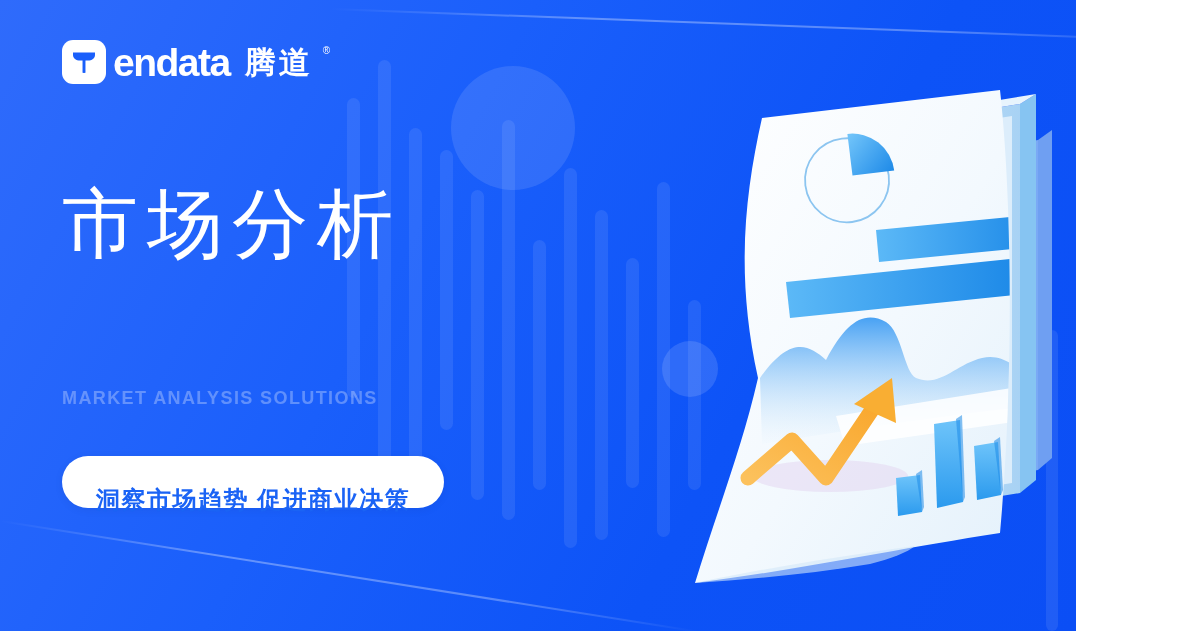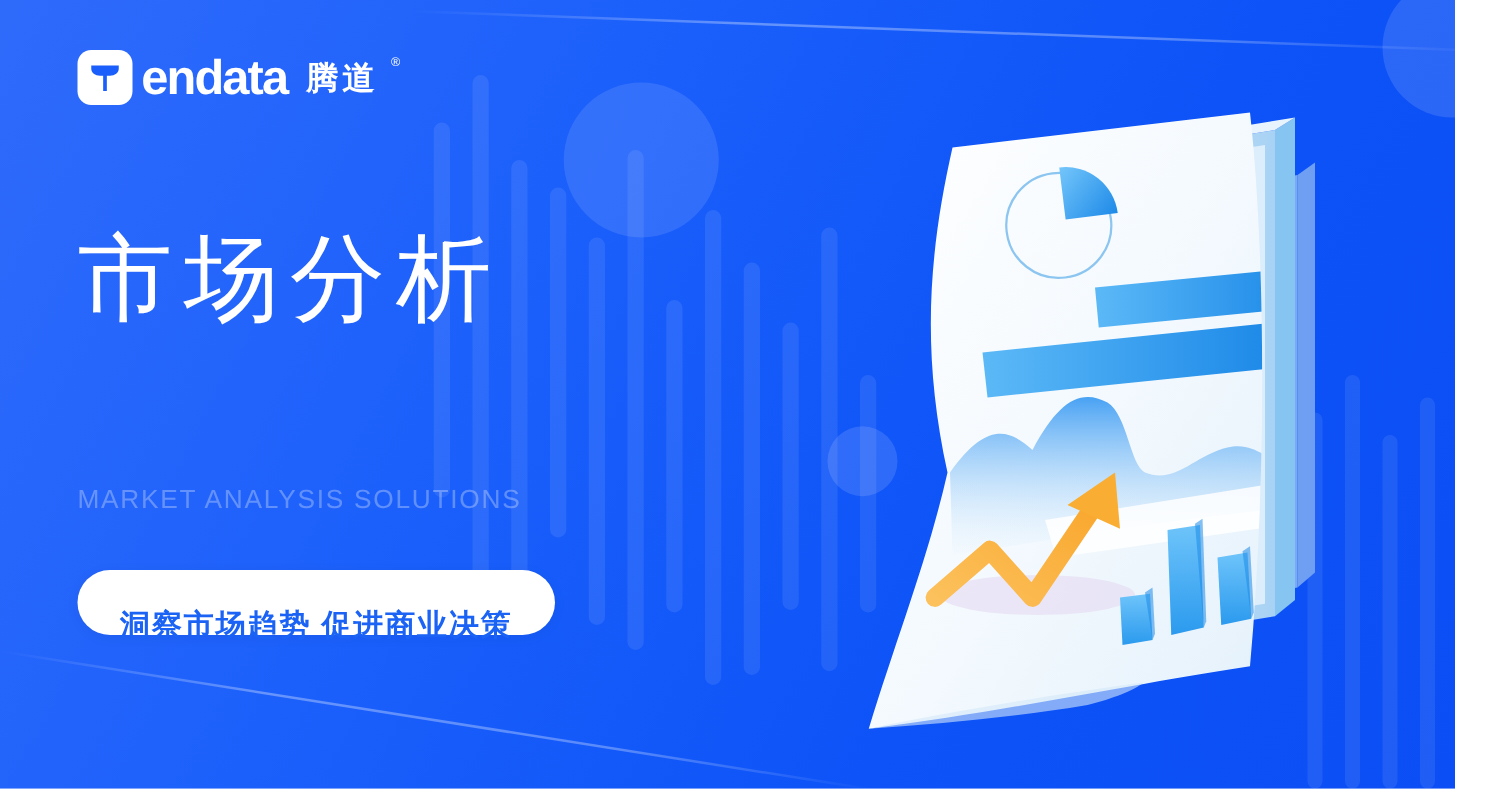--- a/index.html
+++ b/index.html
@@ -3,21 +3,21 @@
 <meta charset="utf-8">
 <style>
   * { margin:0; padding:0; box-sizing:border-box; }
   html, body {
     width:1194px; height:631px;
     overflow:hidden;
     font-family:"Liberation Sans","DejaVu Sans",sans-serif;
   }
   #banner {
     position:relative;
-    width:1164px; height:631px;
+    width:1076px; height:631px;
     background:linear-gradient(118deg,#2f6bfb 0%,#1a5ffb 38%,#0d53f7 68%,#0b4ef5 100%);
     overflow:hidden;
   }
 
   
   .bg-layer { position:absolute; inset:0; overflow:hidden; }
   .eq-bar {
     position:absolute;
     background:rgba(255,255,255,0.085);
     border-radius:40px;
@@ -48,21 +48,21 @@
   .logo-word {
     color:#ffffff;
     font-size:39px;
     font-weight:700;
     letter-spacing:-1.5px;
     line-height:1;
     margin-left:-2px;
   }
   .logo-cn {
     color:#ffffff;
-    font-size:26px;
+    font-size:31px;
     font-weight:700;
     letter-spacing:3px;
     line-height:1;
     margin-left:6px;
   }
   .logo-reg {
     color:#ffffff;
     font-size:10px;
     line-height:1;
     align-self:flex-start;
@@ -77,22 +77,22 @@
     font-size:76px;
     font-weight:400;
     letter-spacing:9px;
     line-height:1.22;
     white-space:nowrap;
     text-align:right;
   }
   #subtitle {
     position:absolute; left:62px; top:388px;
     color:rgba(255,255,255,0.30);
-    font-size:21px;
-    font-weight:400;
+    font-size:18px;
+    font-weight:700;
     letter-spacing:1.4px;
     white-space:nowrap;
   }
 
   
   #pill {
     position:absolute; left:62px; top:456px;
     height:52px;
     padding:0 34px;
     background:#ffffff;

